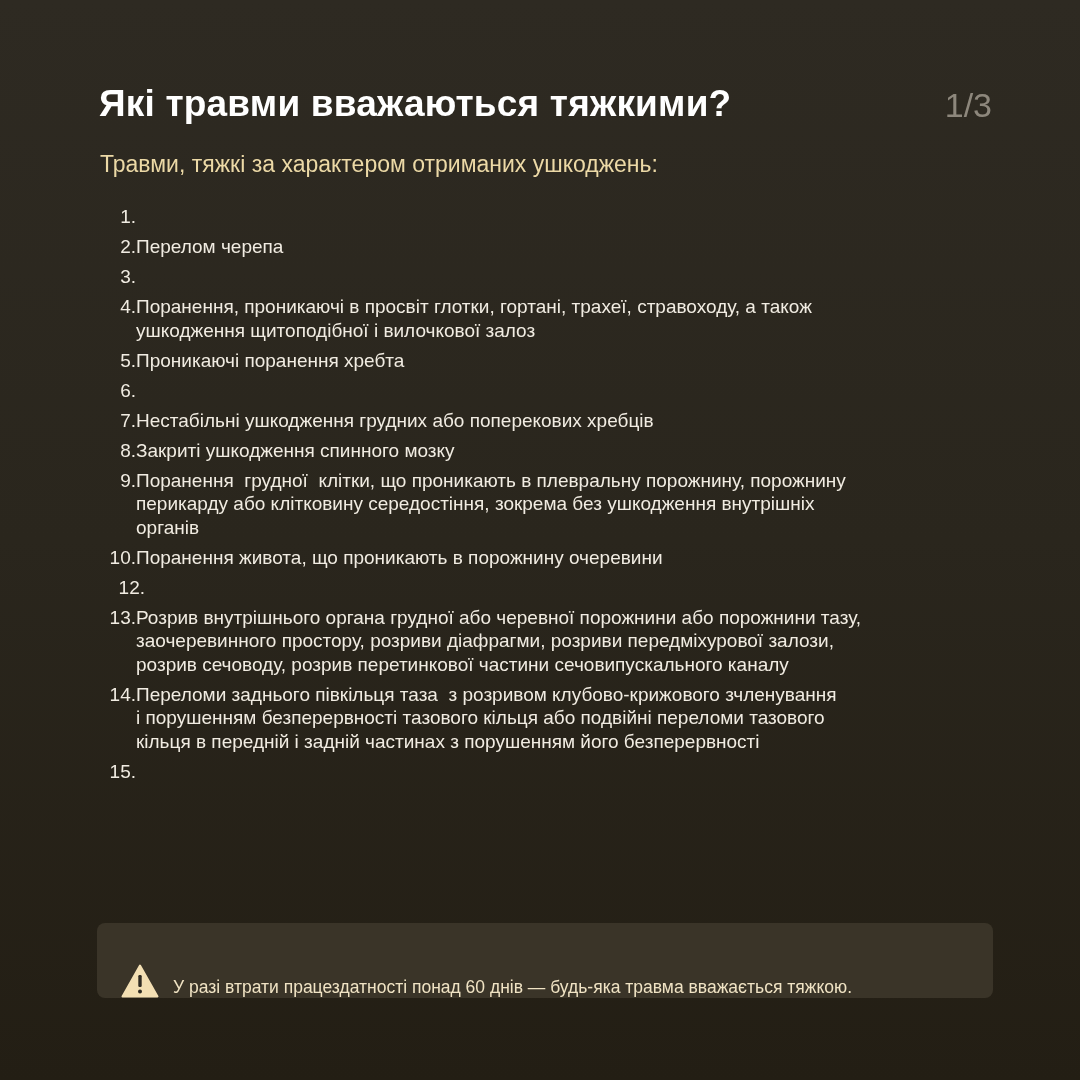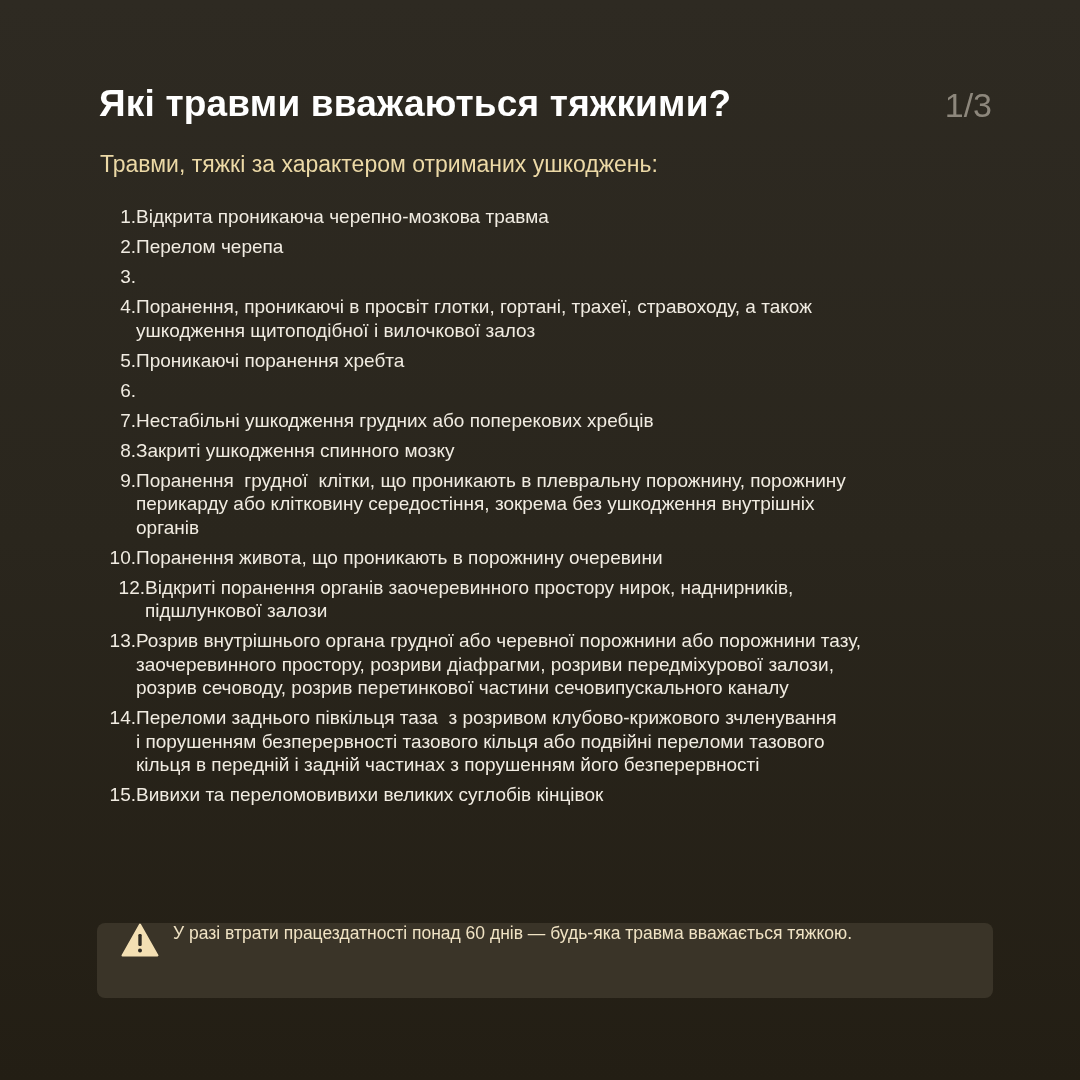--- a/index.html
+++ b/index.html
@@ -32,39 +32,38 @@
       display: flex; font-size: 19px; line-height: 23.5px;
       color: #f1ece2; margin-bottom: 6.5px;
     }
     .item-num { width: 36px; text-align: right; flex: none; padding-right: 0; }
     .item-num.shift { width: 45px; }
     .item-text { padding-left: 0; white-space: pre-wrap; }
     .item-text.shift { padding-left: 0; }
     .notice {
       position: absolute; left: 89px; top: 923px; width: 896px; height: 75px;
       background: #3a3428; border-radius: 8px;
-      display: flex; align-items: flex-start;
+      display: flex; align-items: flex-end;
     }
     .warn-icon { margin-left: 24px; width: 38px; height: 34px; display: block; }
     .notice-text {
       margin-left: 14px; font-size: 17.5px; color: #f0e3c4;
     }
   </style>
 </head>
 <body>
 
 <div class="page">
   <h1 class="title" style="margin:0;">Які травми вважаються тяжкими?</h1>
   <div class="page-counter">1/3</div>
   <div class="subtitle">Травми, тяжкі за характером отриманих ушкоджень:</div>
 
   <ol class="list">
     <li class="list-item">
         <span class="item-num">1.</span>
-        <span class="item-text">Відкрита проникаюча черепно-мозкова травма</span>
       </li>
     <li class="list-item">
         <span class="item-num">2.</span>
         <span class="item-text">Перелом черепа</span>
       </li>
     <li class="list-item">
         <span class="item-num">3.</span>
       </li>
     <li class="list-item">
         <span class="item-num">4.</span>
@@ -91,38 +90,35 @@
         <span class="item-text">Поранення  грудної  клітки, що проникають в плевральну порожнину, порожнину
 перикарду або клітковину середостіння, зокрема без ушкодження внутрішніх
 органів</span>
       </li>
     <li class="list-item">
         <span class="item-num">10.</span>
         <span class="item-text">Поранення живота, що проникають в порожнину очеревини</span>
       </li>
     <li class="list-item">
         <span class="item-num shift">12.</span>
-        <span class="item-text shift">Відкриті поранення органів заочеревинного простору нирок, наднирників,
-підшлункової залози</span>
       </li>
     <li class="list-item">
         <span class="item-num">13.</span>
         <span class="item-text">Розрив внутрішнього органа грудної або черевної порожнини або порожнини тазу,
 заочеревинного простору, розриви діафрагми, розриви передміхурової залози,
 розрив сечоводу, розрив перетинкової частини сечовипускального каналу</span>
       </li>
     <li class="list-item">
         <span class="item-num">14.</span>
         <span class="item-text">Переломи заднього півкільця таза  з розривом клубово-крижового зчленування
 і порушенням безперервності тазового кільця або подвійні переломи тазового
 кільця в передній і задній частинах з порушенням його безперервності</span>
       </li>
     <li class="list-item">
         <span class="item-num">15.</span>
-        <span class="item-text">Вивихи та переломовивихи великих суглобів кінцівок</span>
       </li>
   </ol>
 
   <div class="notice">
     <svg class="warn-icon" viewBox="0 0 38 34">
       <path d="M19 1.5 L36.5 32.5 L1.5 32.5 Z" fill="#f3dfb3" stroke="#f3dfb3" stroke-width="2" stroke-linejoin="round"></path>
       <rect x="17.3" y="11" width="3.4" height="12" rx="1.2" fill="#2e2a22"></rect>
       <circle cx="19" cy="27.5" r="2" fill="#2e2a22"></circle>
     </svg>
     <span class="notice-text">У разі втрати працездатності понад 60 днів — будь-яка травма вважається тяжкою.</span>

